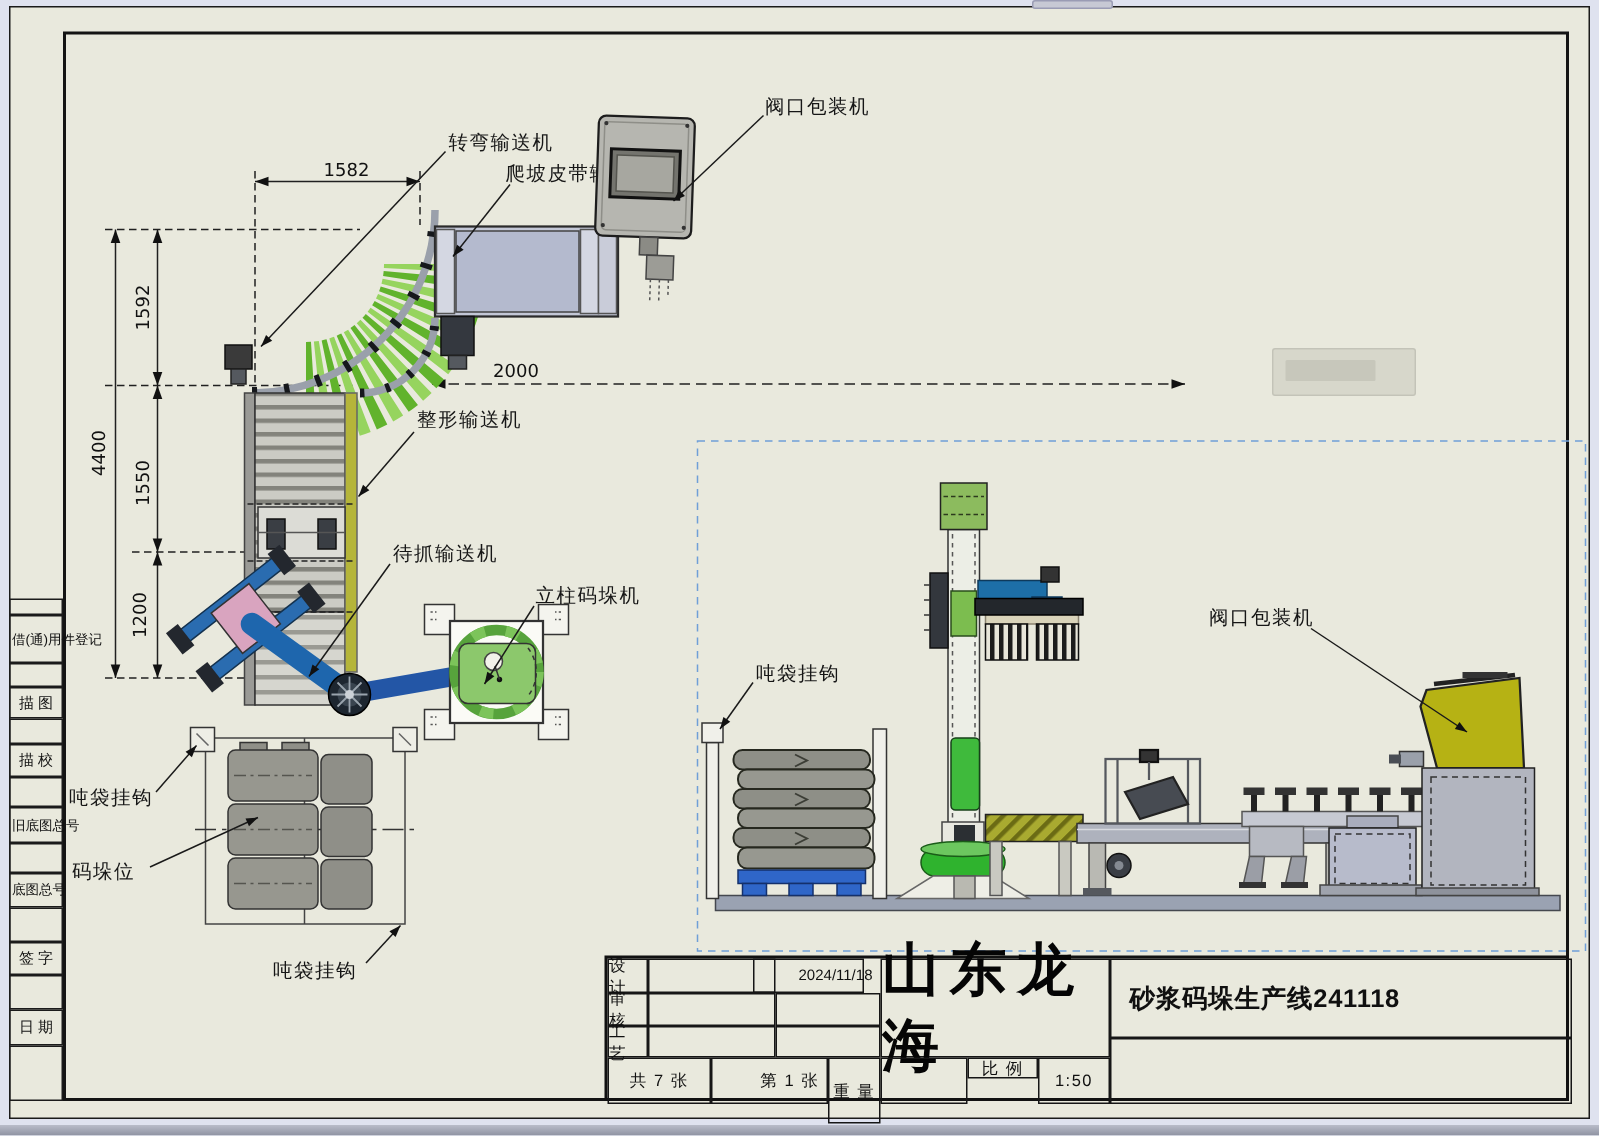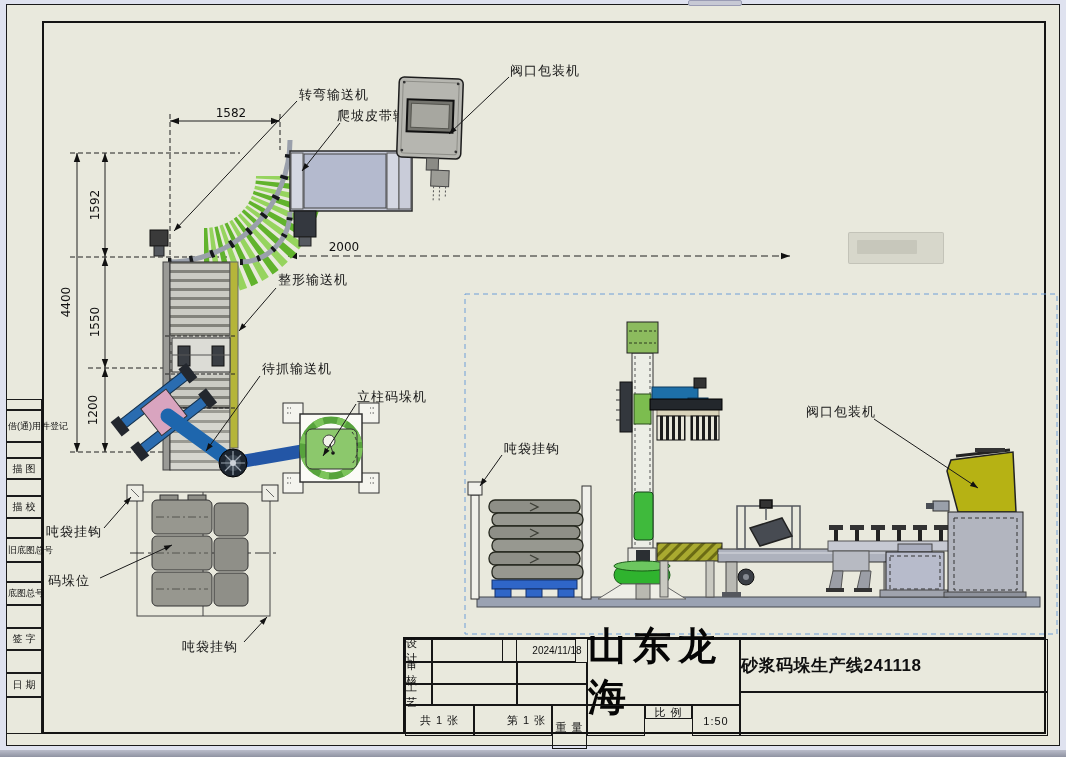--- a/index.html
+++ b/index.html
@@ -8,21 +8,21 @@
   .sheet{position:absolute;left:6px;top:4px;width:1054px;height:742px;background:#e9e9dd;border:1px solid #1a1a1a;box-sizing:border-box;}
   .frame{position:absolute;left:42px;top:21px;width:1004px;height:713px;border:2px solid #141414;box-sizing:border-box;}
   .mcell{position:absolute;left:6px;width:36px;border:1px solid #1b1b1b;box-sizing:border-box;
          font-size:10px;color:#111;display:flex;align-items:center;justify-content:center;
          white-space:nowrap;overflow:visible;background:transparent;}
   .mcell.spill{justify-content:flex-start;padding-left:1px;font-size:9px;}
   .tb{position:absolute;left:403px;top:637px;width:643px;height:97px;border:2px solid #111;box-sizing:border-box;}
   .tb .cell{position:absolute;border:1px solid #161616;box-sizing:border-box;display:flex;align-items:center;justify-content:center;
             font-size:11px;color:#101010;letter-spacing:1px;}
   .tb .big{font-size:38px;font-weight:bold;letter-spacing:7px;color:#050505;}
-  .tb .dtitle{font-size:17px;font-weight:600;justify-content:flex-start;padding-left:0;letter-spacing:0.5px;}
+  .tb .dtitle{font-size:17px;font-weight:600;justify-content:flex-start;padding-left:12px;letter-spacing:0.5px;}
   .tb .date{font-size:10px;letter-spacing:0;}
   .wmark{position:absolute;left:848px;top:232px;width:94px;height:30px;background:rgba(193,193,182,.45);
          border:1px solid rgba(160,160,150,.35);border-radius:2px;filter:blur(.4px);}
   .wmark i{position:absolute;left:8px;top:7px;width:60px;height:14px;background:rgba(150,150,140,.25);border-radius:1px;display:block;}
   .scrollart{position:absolute;left:688px;top:0;width:54px;height:6px;background:#c7c9d4;border:1px solid #9a9cb4;border-radius:2px;box-sizing:border-box;}
   .bottombar{position:absolute;left:0;top:750px;width:1066px;height:7px;background:linear-gradient(#b9bcc9,#8f93a2);}
   svg text{user-select:none;}
   .dim{font:12px "DejaVu Sans",sans-serif;fill:#111;}
   .lbl{font:13px "Liberation Sans","DejaVu Sans",sans-serif;fill:#161616;letter-spacing:1px;}
 </style>
@@ -356,21 +356,21 @@
   <div class="tb">
     <div class="cell" style="left:0;top:0;width:27px;height:23px;">设 计</div>
     <div class="cell" style="left:27px;top:0;width:85px;height:23px;"></div>
     <div class="cell date" style="left:97px;top:0;width:74px;height:23px;padding-left:36px;">2024/11/18</div>
     <div class="cell" style="left:0;top:23px;width:27px;height:22px;font-family:Liberation Serif, serif;">审 核</div>
     <div class="cell" style="left:27px;top:23px;width:85px;height:22px;"></div>
     <div class="cell" style="left:112px;top:23px;width:70px;height:22px;"></div>
     <div class="cell" style="left:0;top:45px;width:27px;height:21px;">工 艺</div>
     <div class="cell" style="left:27px;top:45px;width:85px;height:21px;"></div>
     <div class="cell" style="left:112px;top:45px;width:70px;height:21px;"></div>
-    <div class="cell" style="left:0;top:66px;width:69px;height:31px;">共 1 张</div>
+    <div class="cell" style="left:0;top:66px;width:69px;height:31px;">共 7 张</div>
     <div class="cell" style="left:69px;top:66px;width:78px;height:31px;padding-left:27px;">第 1 张</div>
     <div class="cell" style="left:147px;top:66px;width:35px;height:44px;">重 量</div>
     <div class="cell big" style="left:182px;top:0;width:153px;height:66px;">山东龙海</div>
     <div class="cell" style="left:182px;top:66px;width:58px;height:31px;"></div>
     <div class="cell" style="left:240px;top:66px;width:47px;height:14px;">比 例</div>
     <div class="cell" style="left:287px;top:66px;width:48px;height:31px;">1:50</div>
     <div class="cell dtitle" style="left:335px;top:0;width:308px;height:53px;">砂浆码垛生产线241118</div>
     <div class="cell" style="left:335px;top:53px;width:308px;height:44px;"></div>
   </div>
 

